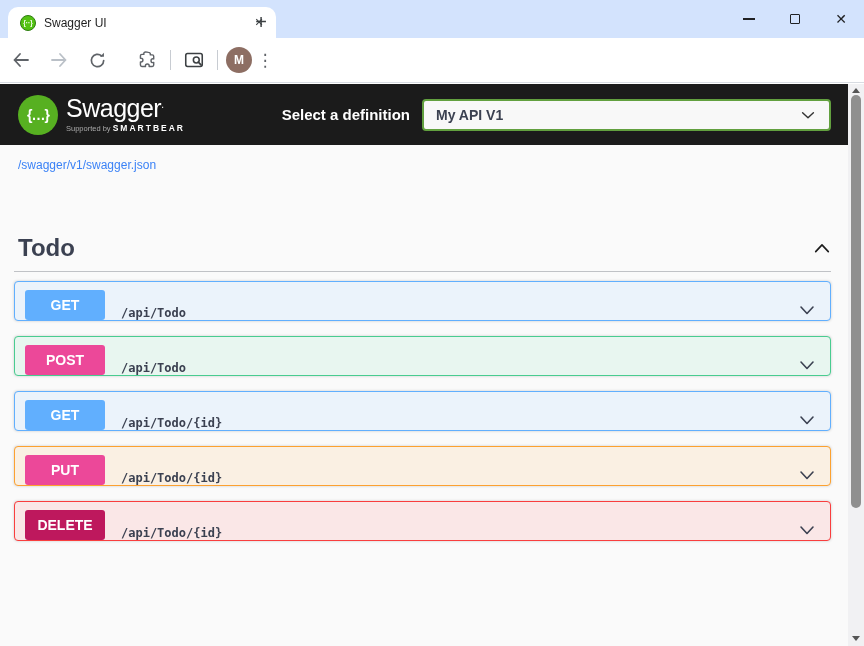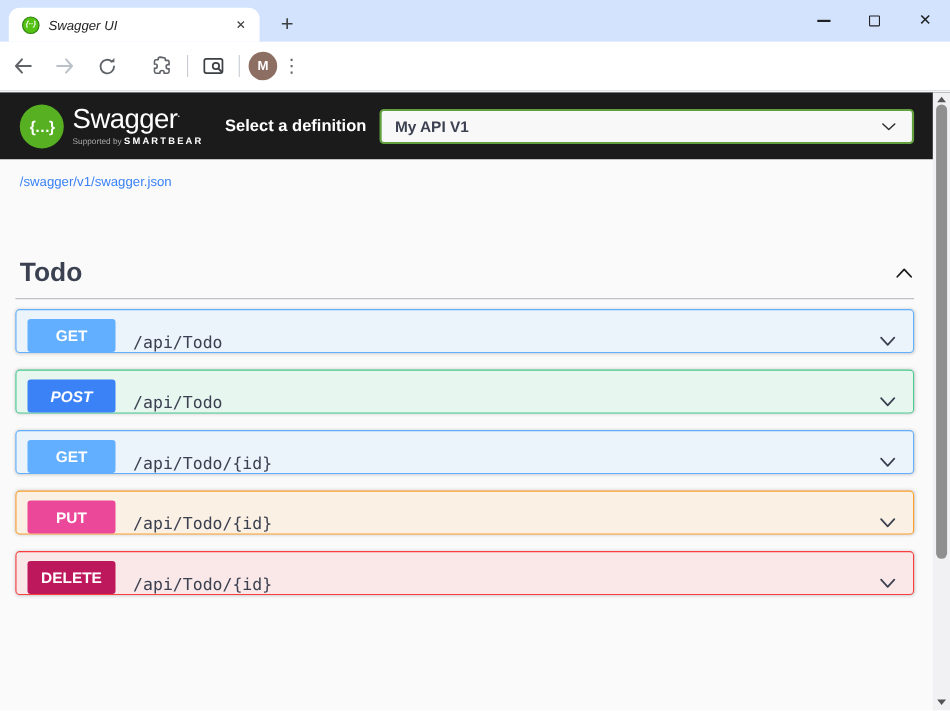--- a/index.html
+++ b/index.html
@@ -1,22 +1,22 @@
 <!DOCTYPE html>
 <html><head>
 <meta charset="utf-8">
 <style>
   * { margin:0; padding:0; box-sizing:border-box; }
   html,body { width:864px; height:646px; overflow:hidden; font-family:"Liberation Sans", sans-serif; background:#fff; }
   .stage { position:relative; width:864px; height:646px; overflow:hidden; }
 
   
   .tabbar { position:absolute; top:0; left:0; width:864px; height:38px; background:#d3e3fd; }
-  .tab { position:absolute; left:8px; top:7px; width:228px; height:31px; background:#fff;
-         border-radius:10px 10px 0 0; display:flex; align-items:center; padding:0 8px 0 12px;font-style:italic; }
+  .tab { position:absolute; left:8px; top:7px; width:268px; height:31px; background:#fff;
+         border-radius:10px 10px 0 0; display:flex; align-items:center; padding:0 8px 0 12px; }
   .favicon { width:16px; height:16px; border-radius:50%; background:#54c213; border:1.5px solid #2e7d11;
              display:flex; align-items:center; justify-content:center; color:#fff; font-size:6.5px; font-weight:bold; flex:0 0 auto;}
   .tab-title { flex:1; margin-left:8px; font-size:12px; color:#1f1f1f; white-space:nowrap; overflow:hidden; }
   .tab-close { width:18px; height:18px; display:flex; align-items:center; justify-content:center;
                font-size:11px; color:#3c4043; border-radius:50%; cursor:pointer; font-family:"DejaVu Sans",sans-serif;}
   .newtab { position:absolute; left:248px; top:9px; width:26px; height:26px; display:flex; align-items:center;
             justify-content:center; font-size:20px; color:#3c4043; border-radius:50%; cursor:pointer; }
   .win-controls { position:absolute; right:0; top:0; height:38px; display:flex; }
   .win-btn { width:46px; height:38px; display:flex; align-items:center; justify-content:center; cursor:pointer; }
   .win-min-glyph { width:12px; height:1.5px; background:#202124; }
@@ -48,21 +48,21 @@
   .sw-logo-circle { width:40px; height:40px; border-radius:50%; background:#57b021; color:#fff;
                     display:flex; align-items:center; justify-content:center; font-size:14px; font-weight:bold;
                     letter-spacing:-1px; flex:0 0 auto; }
   .sw-wordmark { margin-left:8px; }
   .sw-word { color:#fff; font-size:25px; font-weight:400; line-height:1; letter-spacing:-0.5px; }
   .sw-word .tm { font-size:10px; vertical-align:super; }
   .sw-sub { margin-top:2px; font-size:7.5px; color:#aaa; }
   .sw-sub b { color:#fff; letter-spacing:2px; font-size:8.5px; }
   .sw-spacer { flex:1; }
   .def-label { color:#fff; font-weight:bold; font-size:15px; margin-right:12px; white-space:nowrap; }
-  .def-select { width:486px; height:32px; background:#f8f8f8; border:2px solid #62a03f; border-radius:4px;
+  .def-select { width:409px; height:32px; background:#f8f8f8; border:2px solid #62a03f; border-radius:4px;
                 display:flex; align-items:center; padding:0 12px; cursor:pointer; }
   .def-value { font-size:14px; font-weight:bold; color:#3b4151; flex:1; }
 
   
   .content { position:absolute; top:145px; left:0; width:864px; height:501px; background:#fafafa;
              padding:0 33px 0 18px; }
   .title-row { margin-top:47px; display:flex; align-items:flex-start; }
   .api-title { font-size:36px; font-weight:700; color:#3b4151; line-height:1; letter-spacing:-0.5px; }
   .badge { margin-left:10px; margin-top:3px; color:#fff; font-weight:bold; border-radius:50px; white-space:nowrap; }
   .badge-version { background:#7d8492; font-size:12px; padding:3px 9px; }
@@ -71,21 +71,21 @@
 
   .section-header { margin-top:62px; display:flex; align-items:center; justify-content:space-between;
                     padding-bottom:9px; border-bottom:1px solid rgba(59,65,81,.3); margin-left:-4px; cursor:pointer; }
   .section-title { font-size:24px; font-weight:700; color:#3b4151; padding-left:4px; }
 
   .ops { margin-top:9px; margin-left:-4px; }
   .op-row { height:40px; border-radius:4px; border:1px solid; box-shadow:0 0 3px rgba(0,0,0,.19);
             display:flex; align-items:flex-end; padding:0 13px 0 10px; margin-bottom:15px; cursor:pointer; }
   .op-method { width:80px; text-align:center; padding:7px 0; border-radius:3px; color:#fff;
                font-size:14px; font-weight:700; flex:0 0 auto; }
-  .op-path { margin-left:16px; font-family:"DejaVu Sans Mono", monospace; font-weight:normal; font-size:15px;
+  .op-path { margin-left:16px; font-family:"DejaVu Sans Mono", monospace; font-weight:bold; font-size:12px;
              color:#3b4151; letter-spacing:0; }
   .op-spacer { flex:1; }
 
   
   .scrollbar { position:absolute; top:84px; right:0; width:16px; height:562px; background:#f1f1f3; }
   .sb-arrow { position:absolute; left:0; width:16px; height:12px; display:flex; align-items:center; justify-content:center; cursor:pointer; }
   .sb-arrow.up { top:0; }
   .sb-arrow.down { bottom:2px; }
   .tri-up { width:0; height:0; border-left:4px solid transparent; border-right:4px solid transparent; border-bottom:5px solid #555; }
   .tri-down { width:0; height:0; border-left:4px solid transparent; border-right:4px solid transparent; border-top:5px solid #555; }
@@ -187,21 +187,21 @@
   <div class="op-row" style="border-color: rgb(97, 175, 254); background: rgb(235, 243, 251);">
     <div class="op-method" style="background: rgb(97, 175, 254);">GET</div>
     <div class="op-path">/api/Todo</div>
     <div class="op-spacer"></div>
     <svg width="20" height="20" viewBox="0 0 20 20">
             <path d="M4 7 L10 13.5 L16 7" stroke="#3b4151" stroke-width="1.6" fill="none" stroke-linecap="round" stroke-linejoin="round"></path>
           </svg>
   </div>
 
   <div class="op-row" style="border-color: rgb(73, 204, 144); background: rgb(232, 246, 240);">
-    <div class="op-method" style="background: #3b82f6; font-style: italic;">POST</div>
+    <div class="op-method" style="background: #ec4899;">POST</div>
     <div class="op-path">/api/Todo</div>
     <div class="op-spacer"></div>
     <svg width="20" height="20" viewBox="0 0 20 20">
             <path d="M4 7 L10 13.5 L16 7" stroke="#3b4151" stroke-width="1.6" fill="none" stroke-linecap="round" stroke-linejoin="round"></path>
           </svg>
   </div>
 
   <div class="op-row" style="border-color: rgb(97, 175, 254); background: rgb(235, 243, 251);">
     <div class="op-method" style="background: rgb(97, 175, 254);">GET</div>
     <div class="op-path">/api/Todo/{id}</div>

